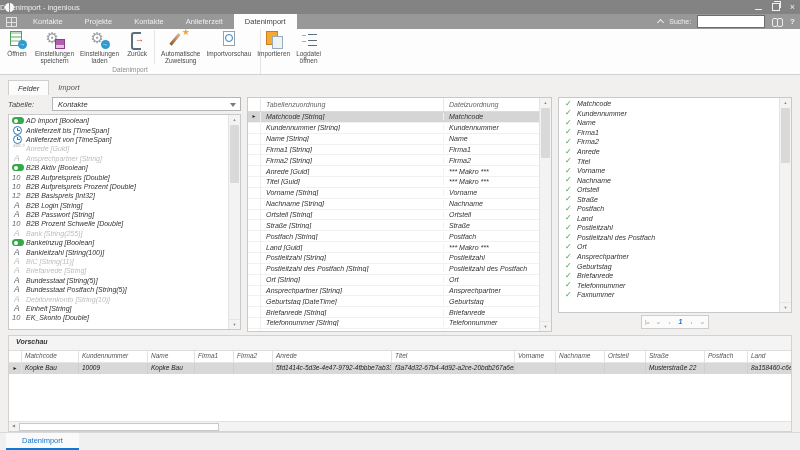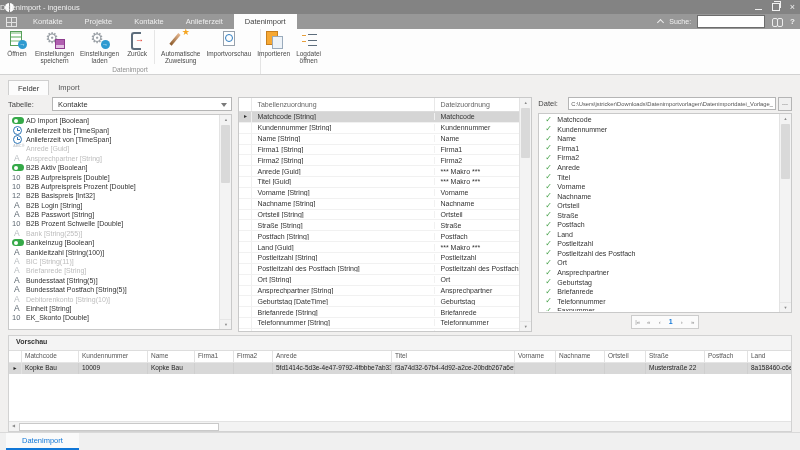--- a/index.html
+++ b/index.html
@@ -48,21 +48,21 @@
   .ric[data-icon="back"]::after{content:"→";position:absolute;left:10px;top:4px;color:#e23a2e;font-size:9px;font-weight:bold;}
   .ric[data-icon="wand"]::before{content:"";position:absolute;left:9px;top:4px;width:3px;height:14px;background:linear-gradient(#e5b68e,#8a5a2b);transform:rotate(40deg);transform-origin:top center;}
   .ric[data-icon="wand"]::after{content:"★";position:absolute;right:3px;top:-3px;color:#f5a623;font-size:9px;}
   .ric[data-icon="preview"]::before{content:"";position:absolute;left:6px;top:1px;width:10px;height:13px;background:#fff;border:1px solid #98a2ad;}
   .ric[data-icon="preview"]::after{content:"";position:absolute;left:8px;top:4px;width:6px;height:6px;border:1.5px solid #2e7cc0;border-radius:50%;}
   .ric[data-icon="import"]::before{content:"";position:absolute;left:4px;top:1px;width:10px;height:12px;background:#f6a833;border:1px solid #c87f1d;}
   .ric[data-icon="import"]::after{content:"";position:absolute;right:3px;bottom:0;width:9px;height:11px;background:#eef3f8;border:1px solid #9aabbc;}
   .ric[data-icon="log"]::before{content:"";position:absolute;left:5px;top:3px;width:4px;height:13px;background:repeating-linear-gradient(#fff 0 2.5px,#e8a03c 2.5px 3.5px,#fff 3.5px 4px,transparent 4px 5.5px);outline:0;}
   .ric[data-icon="log"]::after{content:"";position:absolute;left:11px;top:4px;width:9px;height:12px;background:repeating-linear-gradient(#5d6d7c 0 1.3px,transparent 1.3px 5.5px);}
   
-  .content{padding:5px 8px 4px;}
+  .content{padding:5px 8px 4px;font-style:italic;}
   .ptabs{display:flex;height:15px;}
   .ptab{padding:2.5px 9px 0;font-size:7.5px;color:#555;}
   .ptab.active{background:#fcfcfc;border:1px solid #cfcfcf;border-bottom:none;color:#333;}
   .panels{display:flex;gap:6px;height:233px;margin-top:2px;}
   .lbl{font-size:7.5px;color:#444;}
   
   .panel-left{width:233px;display:flex;flex-direction:column;}
   .combo-row{display:flex;align-items:center;height:14px;margin-bottom:3px;}
   .combo-row .lbl{width:44px;}
   .combo{flex:1;height:12px;background:#fff;border:1px solid #b5b5b5;display:flex;align-items:center;padding:0 5px;font-size:7.5px;position:relative;}
@@ -493,25 +493,20 @@
           </div>
         <div class="vscroll">
           <span class="vs-up">▲</span>
           <span class="vs-thumb" style="top:10px;height:50px;"></span>
           <span class="vs-down">▼</span>
         </div>
       </div>
     </div>
 
     <div class="panel-right">
-      <div class="file-row">
-        <span class="lbl">Datei:</span>
-        <span class="filebox">C:\Users\jstricker\Downloads\Datenimportvorlagen\Datenimportdatei_Vorlage_</span>
-        <span class="browse">...</span>
-      </div>
       <div class="checklist">
         <div class="rows-area">
 
             <div class="citem">
               <span class="chk">✓</span>
               <span>Matchcode</span>
             </div>
 
             <div class="citem">
               <span class="chk">✓</span>

